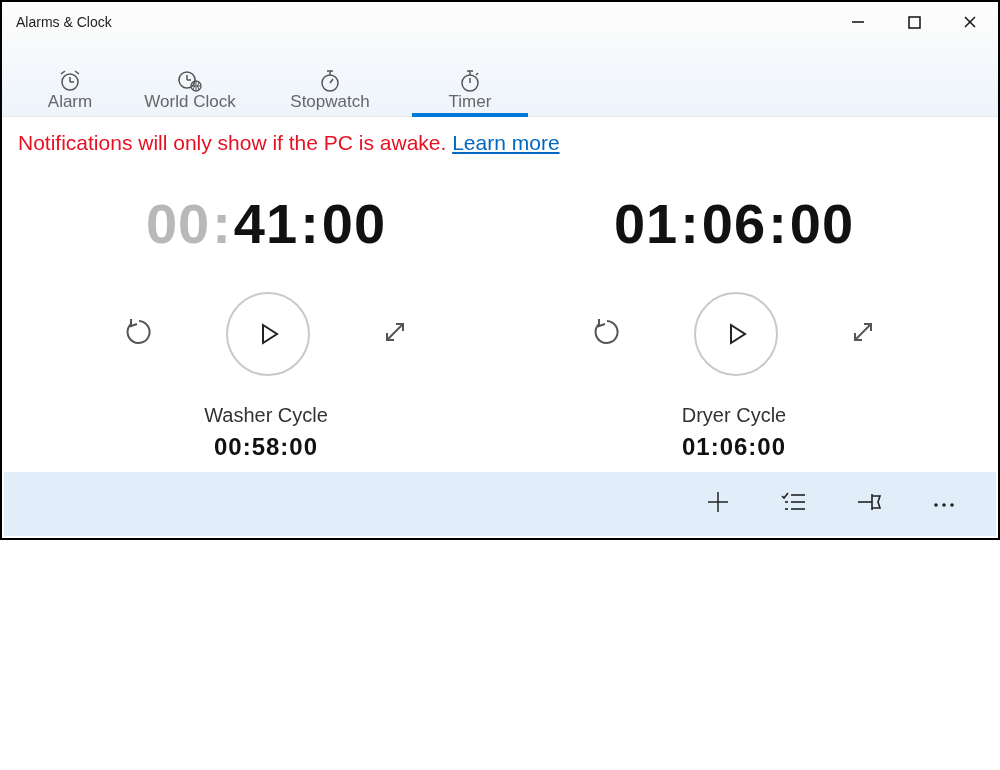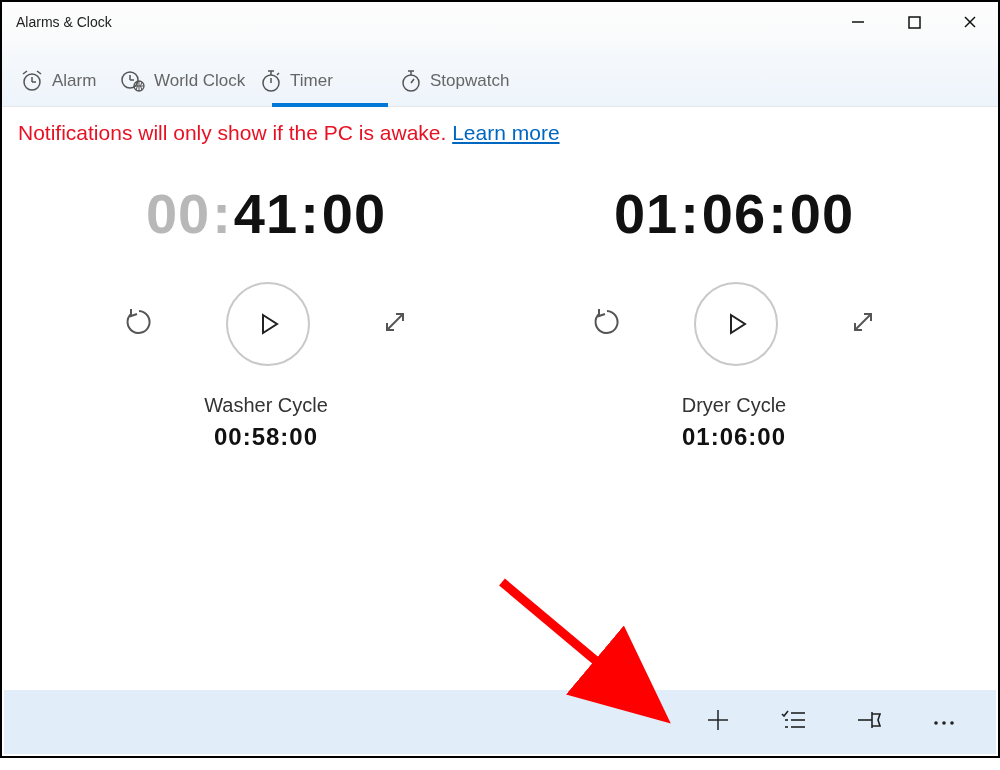--- a/index.html
+++ b/index.html
@@ -1,27 +1,27 @@
 <!DOCTYPE html>
 <html><head>
 <meta charset="utf-8">
 <style>
   * { box-sizing: border-box; }
   html, body { margin:0; padding:0; font-family: "Segoe UI", Arial, sans-serif; }
   body { background:#fff; }
-  .frame { width:1000px; height:758px; border:2px solid #000; position:relative; background:#fff; overflow:hidden;}
+  .frame { width:1000px; height:540px; border:2px solid #000; position:relative; background:#fff; overflow:hidden;}
   
   .titlebar { height:40px; display:flex; align-items:center; justify-content:space-between; padding:0 0 0 14px; background:linear-gradient(#fdfdfd,#f9fafb);}
   .titlebar .caption { font-size:14px; color:#222; }
   .winbtns { display:flex; height:100%; }
   .winbtn { width:56px; display:flex; align-items:center; justify-content:center; color:#111;}
   .winbtn svg { stroke:#111; fill:none; }
   
   .tabbar { display:flex; gap:0; padding:28px 0 0 0; background:linear-gradient(#f8fafc,#edf4fb); border-bottom:1px solid #e6e6e6; position:relative; }
-  .tab { flex:0 0 auto; width:140px; display:flex; flex-direction:row; align-items:center; gap:8px; padding-bottom:14px; color:#666; font-size:17px; position:relative;}
+  .tab { flex:0 0 auto; width:140px; display:flex; flex-direction:column; align-items:center; gap:0; padding-bottom:4px; color:#666; font-size:17px; position:relative;}
   .tab.first { width:100px; margin-left:18px;}
   .tab.active { color:#666; }
   .tab .icon { height:22px; display:flex; align-items:center; justify-content:center;}
   .tab .icon svg { stroke:#555; fill:none; }
   .tab.active .underline { position:absolute; bottom:-1px; left:12px; right:12px; height:4px; background:#0078d7; }
   
   .notice { padding:14px 0 16px 16px; font-size:21px; }
   .notice .warn { color:#e81123; }
   .notice a { color:#0067c0; text-decoration:underline; }
   
@@ -90,43 +90,43 @@
         <svg width="26" height="22" viewBox="0 0 26 22">
             <circle cx="10" cy="10" r="8" stroke-width="1.5"></circle>
             <line x1="10" y1="10" x2="10" y2="5" stroke-width="1.5"></line>
             <line x1="10" y1="10" x2="14" y2="10" stroke-width="1.5"></line>
             <circle cx="19" cy="16" r="5" stroke-width="1.3"></circle>
             <path d="M14 16 h10 M19 11 v10 M16 12 q3 4 0 8 M22 12 q-3 4 0 8" stroke-width="1"></path>
           </svg>
       </span>
       <span>World Clock</span>
     </div>
+    <div class="tab">
+      <span class="icon">
+        <svg width="22" height="24" viewBox="0 0 22 24">
+            <circle cx="11" cy="14" r="8" stroke-width="1.5"></circle>
+            <line x1="11" y1="14" x2="14" y2="10" stroke-width="1.5"></line>
+            <line x1="8" y1="2" x2="14" y2="2" stroke-width="1.5"></line>
+            <line x1="11" y1="2" x2="11" y2="6" stroke-width="1.5"></line>
+          </svg>
+      </span>
+      <span>Stopwatch</span>
+    </div>
     <div class="tab active">
       <span class="icon">
         <svg width="22" height="24" viewBox="0 0 22 24">
             <circle cx="11" cy="14" r="8" stroke-width="1.5"></circle>
             <line x1="11" y1="14" x2="11" y2="9" stroke-width="1.5"></line>
             <line x1="8" y1="2" x2="14" y2="2" stroke-width="1.5"></line>
             <line x1="11" y1="2" x2="11" y2="6" stroke-width="1.5"></line>
             <line x1="17" y1="6" x2="19" y2="4" stroke-width="1.5"></line>
           </svg>
       </span>
       <span>Timer</span>
       <span class="underline"></span>
-    </div>
-    <div class="tab">
-      <span class="icon">
-        <svg width="22" height="24" viewBox="0 0 22 24">
-            <circle cx="11" cy="14" r="8" stroke-width="1.5"></circle>
-            <line x1="11" y1="14" x2="14" y2="10" stroke-width="1.5"></line>
-            <line x1="8" y1="2" x2="14" y2="2" stroke-width="1.5"></line>
-            <line x1="11" y1="2" x2="11" y2="6" stroke-width="1.5"></line>
-          </svg>
-      </span>
-      <span>Stopwatch</span>
     </div>
   </div>
 
   <div class="notice">
     <span class="warn">Notifications will only show if the PC is awake. </span><a href="#">Learn more</a>
   </div>
 
   <div class="timers">
 
     <div class="timer">

